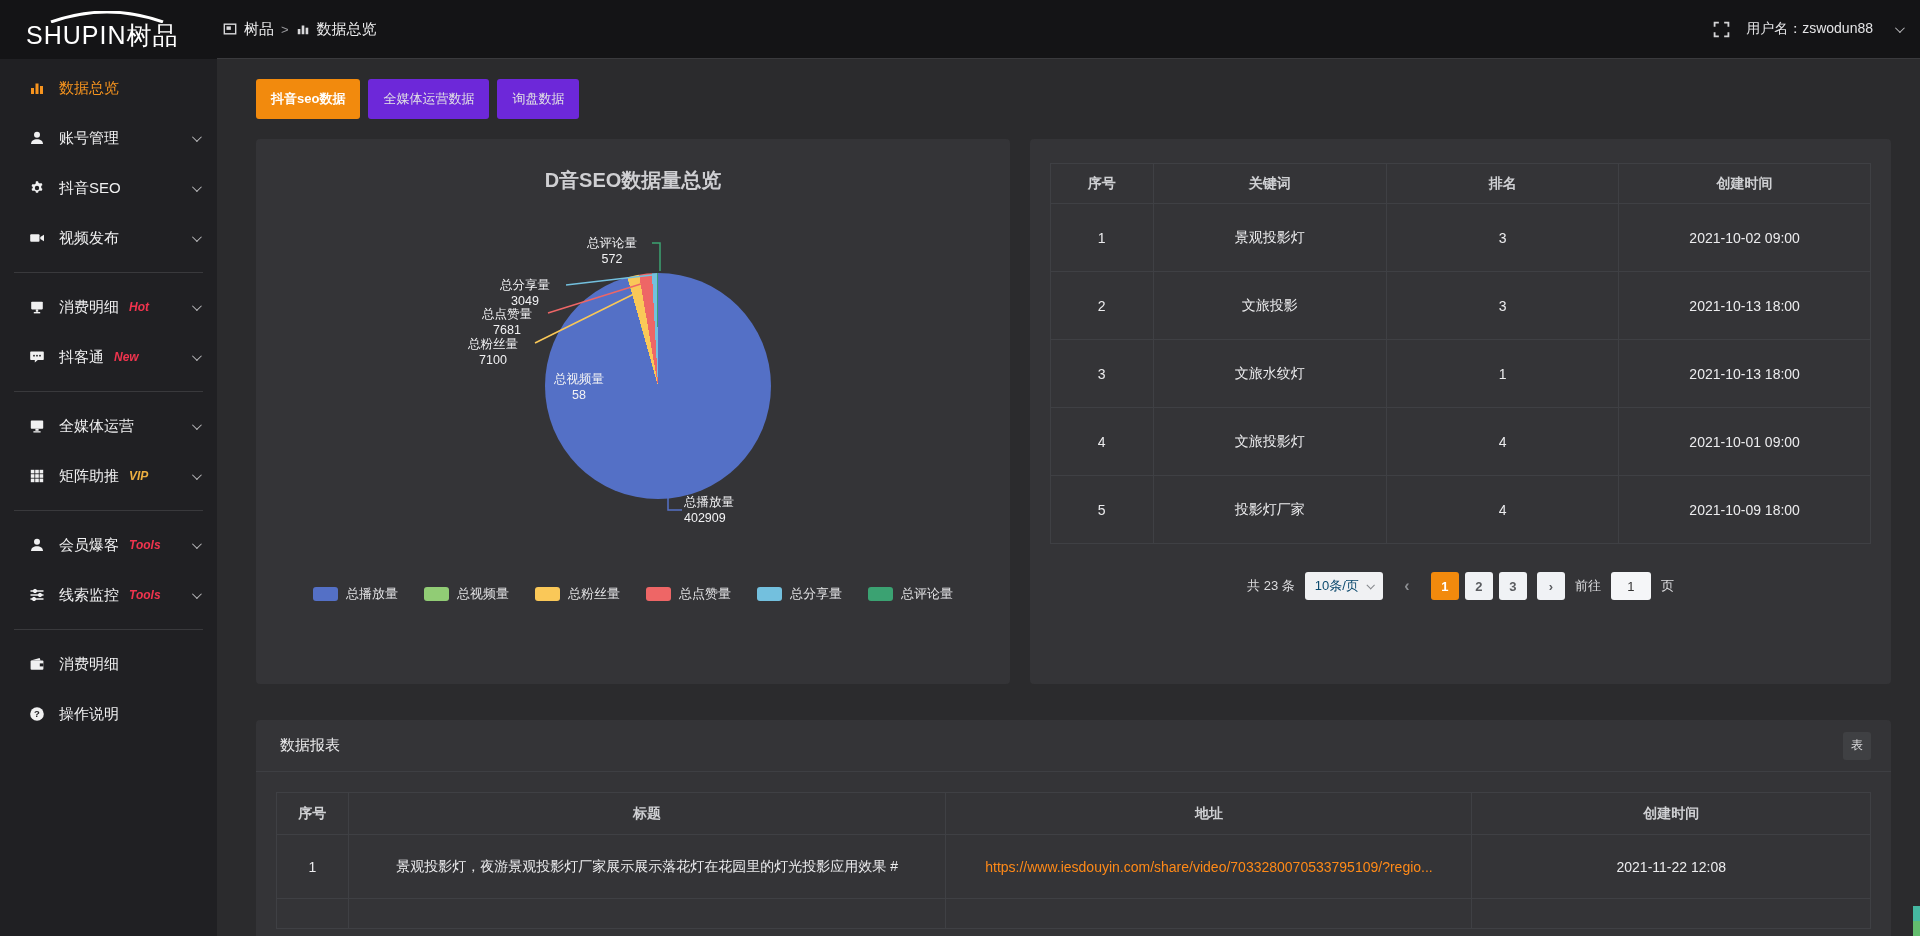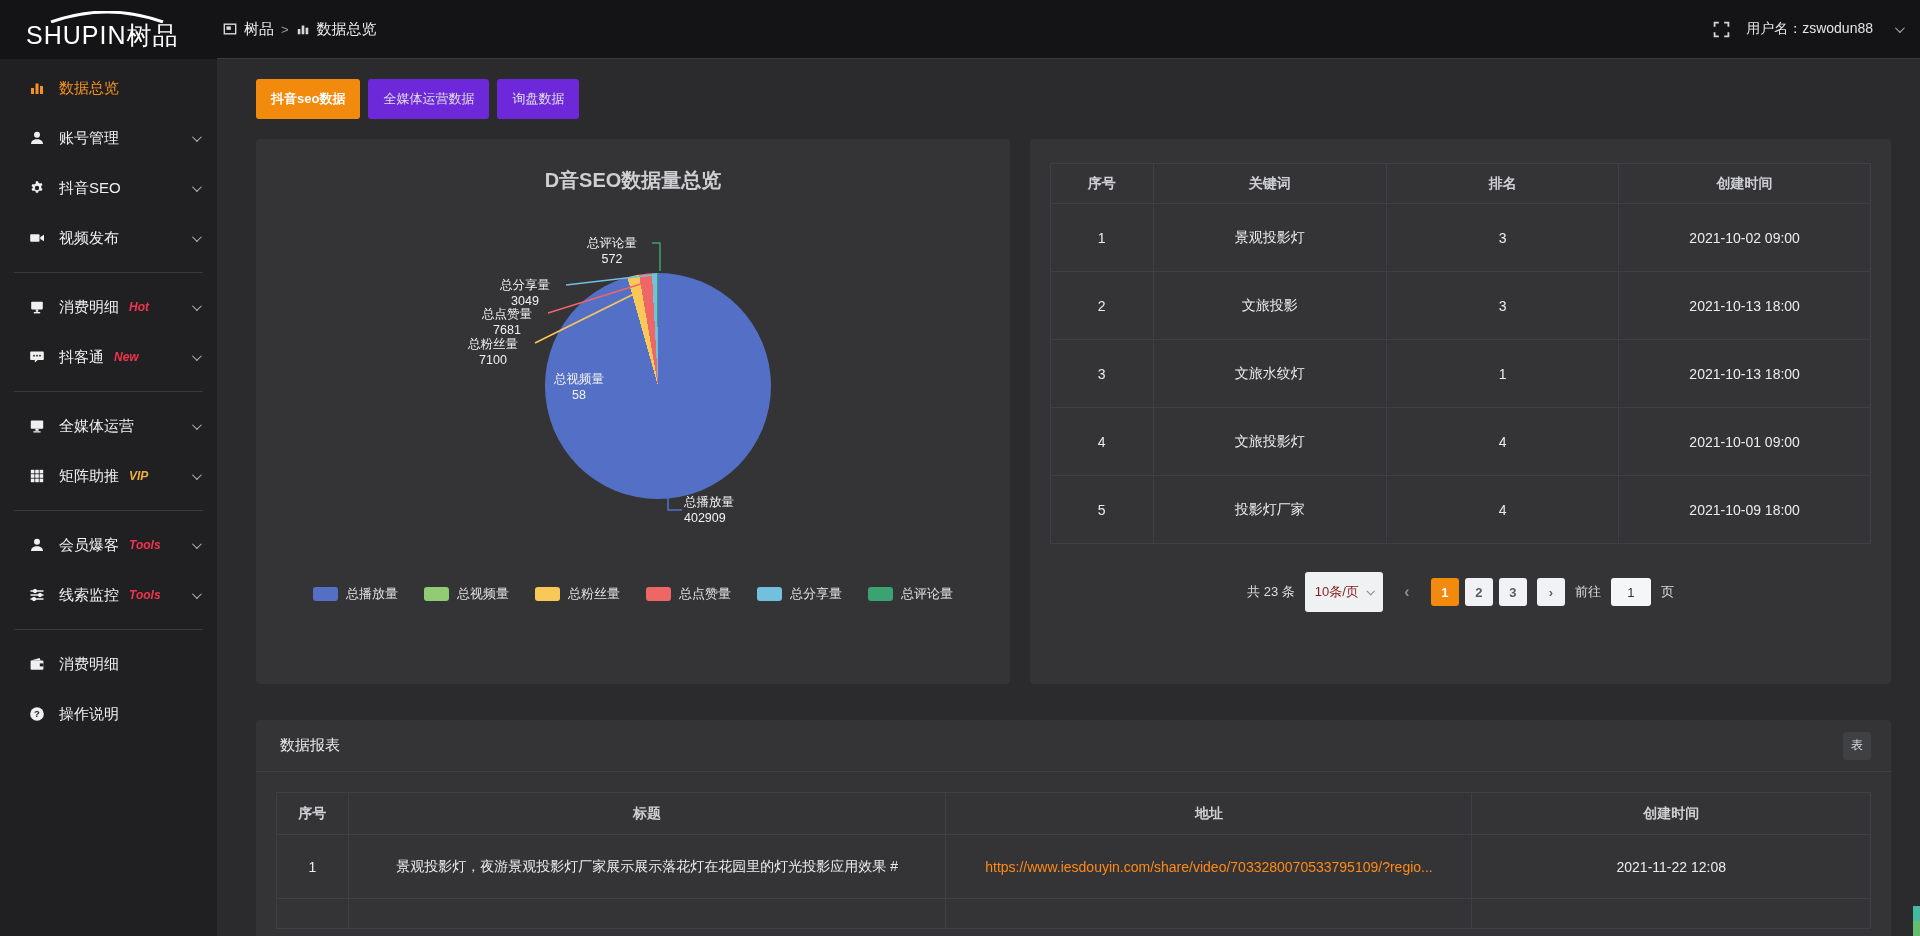--- a/index.html
+++ b/index.html
@@ -60,21 +60,21 @@
   .ranking-card .card-body{padding:24px 20px 0 20px}
   .ranking-card td{height:68px}
   .report-card{width:1635px;height:245px;margin-top:36px}
   .report-card .card-body{padding:20px 20px 0 20px}
   .report-card th{height:42px}
   .report-card td{height:64px}
   .report-card tr.partial td{height:30px}
   .link{color:#ff8a18;cursor:pointer}
   
   .pagination{display:flex;align-items:center;justify-content:center;gap:10px;margin-top:28px;font-size:13px;color:#dddddf}
-  .page-size{background:#f0f1f3;color:#7f1d1d;border-radius:3px;height:40px;display:flex;align-items:center;
+  .page-size{background:#f0f1f3;color:#0c4a6e;border-radius:3px;height:28px;display:flex;align-items:center;
     gap:8px;padding:0 10px;cursor:pointer}
   .page-size .chev{border-color:#86888c;transform:rotate(45deg) translateY(-1px);width:6px;height:6px}
   .pager{display:flex;align-items:center;gap:6px}
   .page-btn{min-width:28px;height:28px;background:#f0f2f5;color:#5a5c60;border-radius:3px;
     display:flex;align-items:center;justify-content:center;font-weight:bold;cursor:pointer}
   .page-btn.active{background:#f28a0d;color:#fff}
   .page-prev{color:#8d8f93;background:none;font-size:16px}
   .goto-input{width:40px;height:28px;background:#f5f6f8;color:#333;border-radius:3px;border:none;
     text-align:center;font-size:13px}
   

